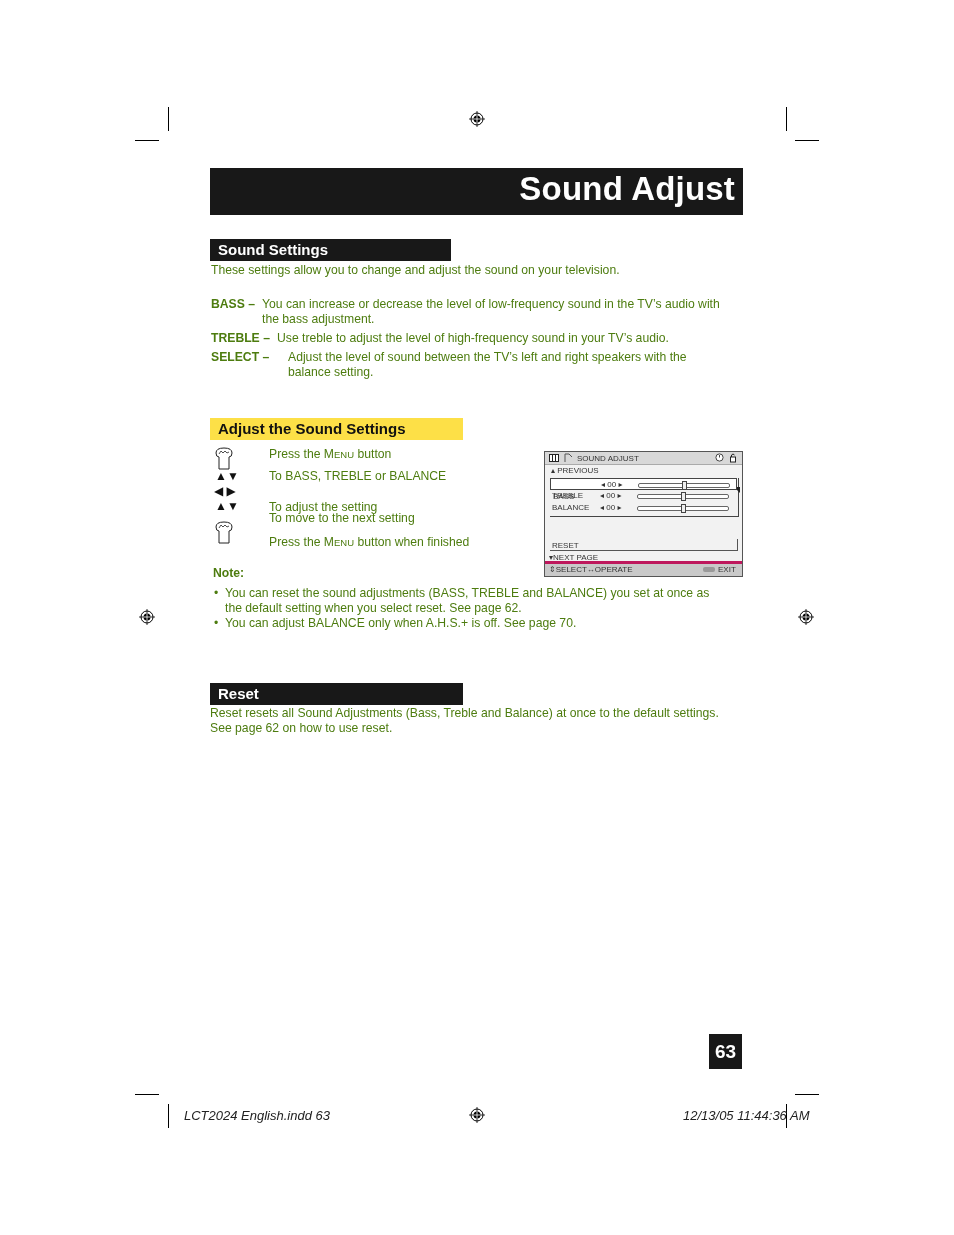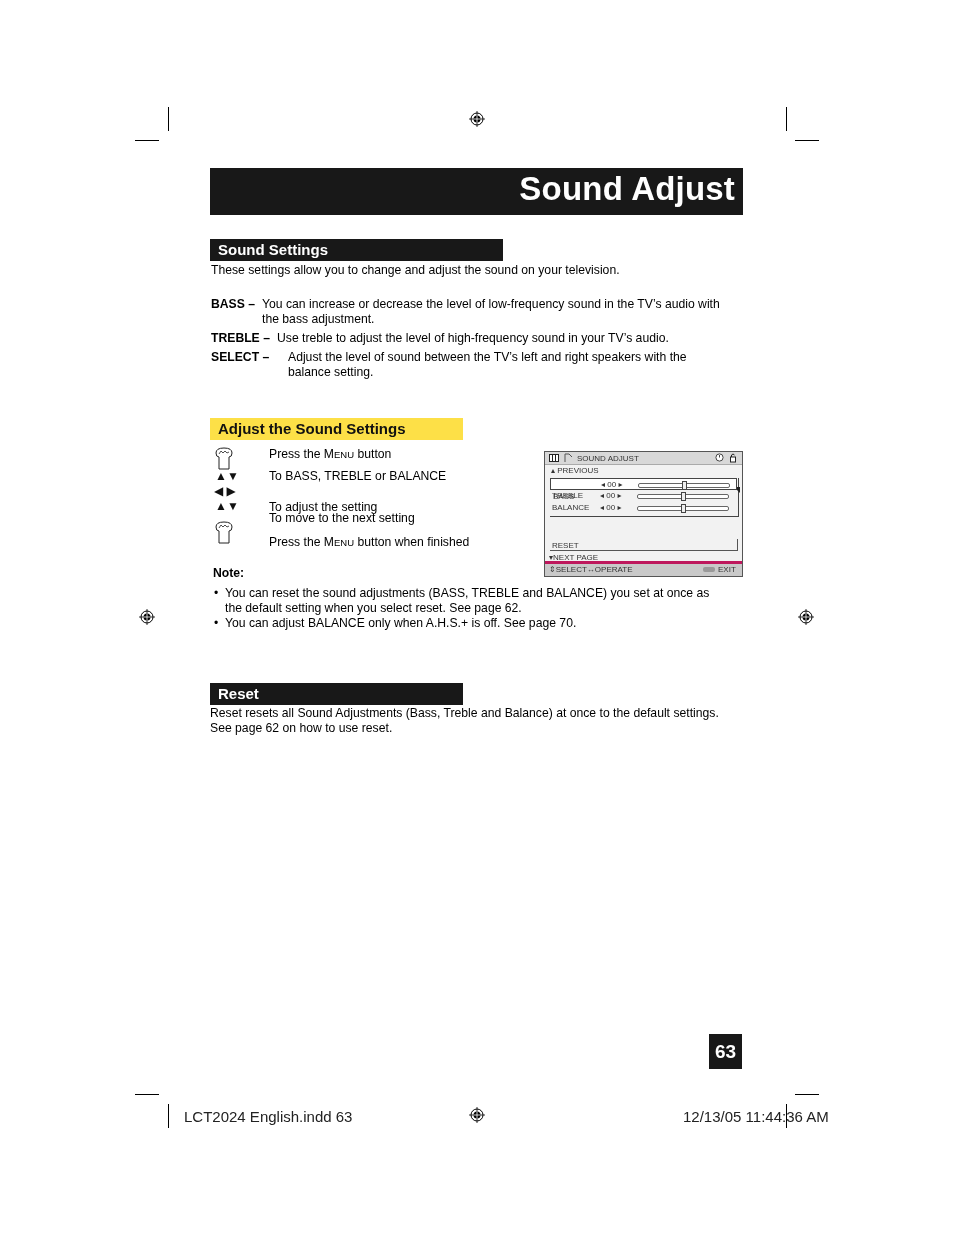--- a/index.html
+++ b/index.html
@@ -7,36 +7,36 @@
          font-family:"Liberation Sans", sans-serif; color:#1a1a1a; }
   .abs { position:absolute; }
   .crop-v { position:absolute; width:1px; background:#000; }
   .crop-h { position:absolute; height:1px; background:#000; }
   .reg { position:absolute; width:16px; height:16px; }
   .title-bar { left:210px; top:168px; width:533px; height:47px; background:#181818; }
   .title-bar span { position:absolute; right:8px; top:2px; color:#fff; font-weight:bold; font-size:33px; letter-spacing:0.2px; }
   .sec-head { position:absolute; height:22px; font-weight:bold; font-size:15px; line-height:22px; padding-left:8px; box-sizing:border-box; }
   .sec-dark { background:#181818; color:#fff; }
   .sec-light { background:#fde047; color:#111; }
-  .txt { position:absolute; font-size:12.2px; line-height:15px; color:#000000; white-space:nowrap; }
+  .txt { position:absolute; font-size:12.2px; line-height:15px; color:#4d7c0f; white-space:nowrap; }
   .bold { font-weight:bold; }
   .sc { font-size:9.5px; }
   .remote-icon { position:absolute; width:22px; height:24px; }
   .arrows { position:absolute; font-size:12px; letter-spacing:0px; color:#111; }
   
   .osd { left:544px; top:451px; width:199px; height:126px; border:1px solid #555; box-sizing:border-box; background:#f2f2f2; font-size:8px; color:#333; }
   .osd-top { position:absolute; left:0; top:0; width:197px; height:12px; background:#d8d8d8; border-bottom:1px solid #aaa; }
   .osd-row { position:absolute; left:6px; font-size:8px; }
   .osd-frame { position:absolute; left:5px; top:26px; width:188px; height:38px; border:1px solid #444; border-left:none; border-top:none; }
   .osd-item { position:absolute; height:12px; }
   .slider { position:absolute; left:87px; width:90px; height:3px; border:1px solid #666; border-radius:2px; background:#fff; top:4px; }
   .thumb { position:absolute; left:43px; top:-3px; width:3px; height:7px; border:1px solid #444; background:#eee; }
   .osd-foot { position:absolute; left:0; bottom:0; width:197px; height:12px; background:#c9c9c9; border-top:3px solid #be185d; }
   .page-num { left:709px; top:1034px; width:33px; height:35px; background:#181818; color:#fff; font-weight:bold; font-size:19px; text-align:center; line-height:36px; }
-  .slug { position:absolute; font-size:15px; color:#222; white-space:nowrap; }
+  .slug { position:absolute; font-size:13px; color:#222; white-space:nowrap;font-style:italic; }
 </style>
 </head>
 <body>
 
 <div class="crop-v" style="left:168px;top:107px;height:24px;"></div>
 <div class="crop-h" style="left:135px;top:140px;width:24px;"></div>
 <div class="crop-v" style="left:786px;top:107px;height:24px;"></div>
 <div class="crop-h" style="left:795px;top:140px;width:24px;"></div>
 <div class="crop-v" style="left:168px;top:1104px;height:24px;"></div>
 <div class="crop-h" style="left:135px;top:1094px;width:24px;"></div>
@@ -73,21 +73,21 @@
     <line x1="0" y1="8" x2="16" y2="8" stroke="#000" stroke-width="0.8"></line>
     <line x1="8" y1="0" x2="8" y2="16" stroke="#000" stroke-width="0.8"></line>
     <line x1="4.5" y1="8" x2="11.5" y2="8" stroke="#fff" stroke-width="0.8"></line>
     <line x1="8" y1="4.5" x2="8" y2="11.5" stroke="#fff" stroke-width="0.8"></line>
   </svg>
 
 <div class="abs title-bar">
   <span>Sound Adjust</span>
 </div>
 
-<div class="sec-head sec-dark" style="left:210px;top:239px;width:293px;">
+<div class="sec-head sec-dark" style="left:210px;top:239px;width:241px;">
   <span>Sound Settings</span>
 </div>
 <div class="txt" style="left:211px;top:263px;">These settings allow you to change and adjust the sound on your television.</div>
 
 <div class="txt bold" style="left:211px;top:297px;">BASS –</div>
 <div class="txt" style="left:262px;top:297px;">You can increase or decrease the level of low-frequency sound in the TV’s audio with</div>
 <div class="txt" style="left:262px;top:312px;">the bass adjustment.</div>
 
 <div class="txt bold" style="left:211px;top:331px;">TREBLE –</div>
 <div class="txt" style="left:277px;top:331px;">Use treble to adjust the level of high-frequency sound in your TV’s audio.</div>

